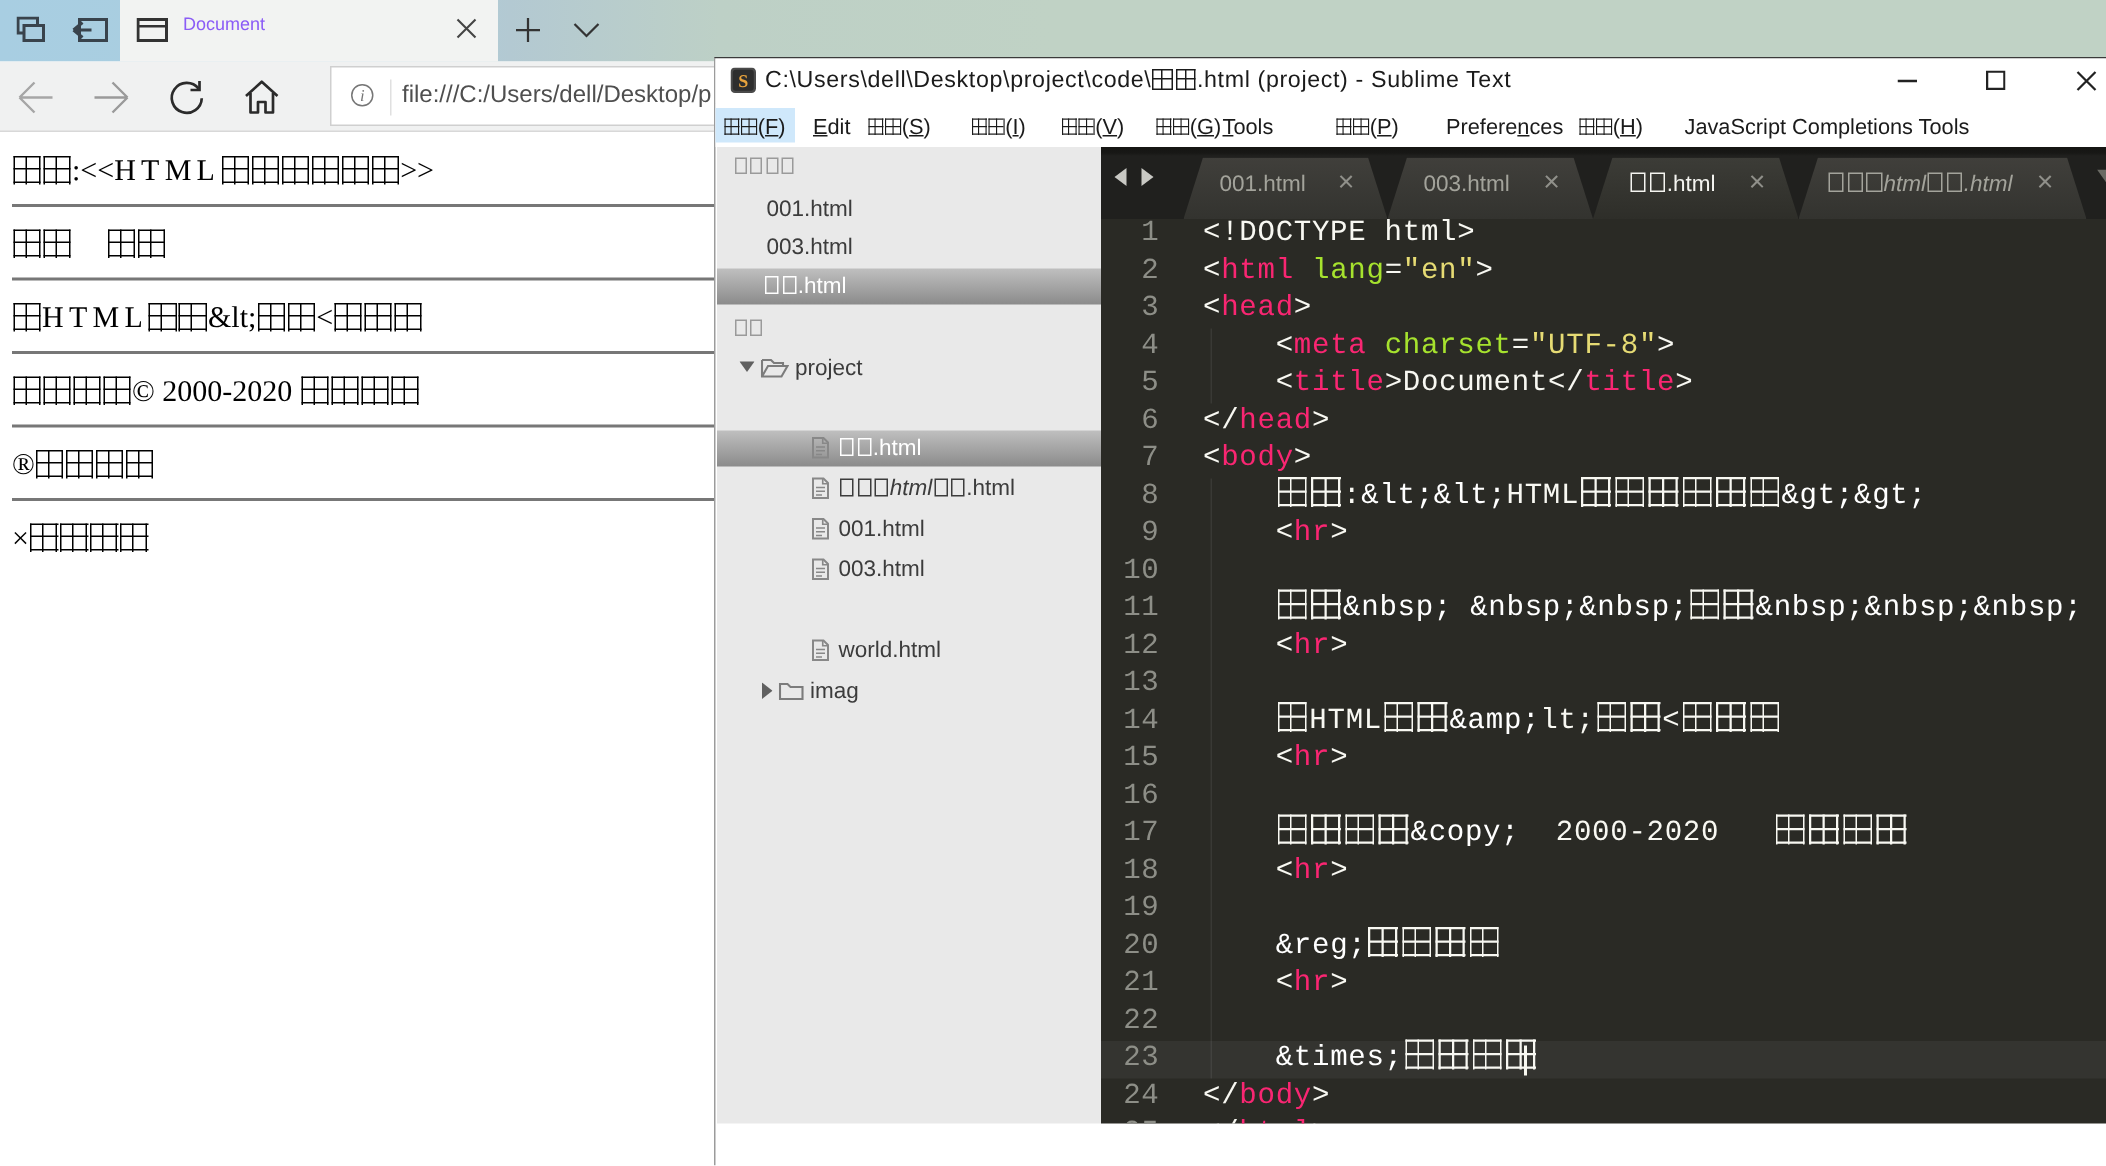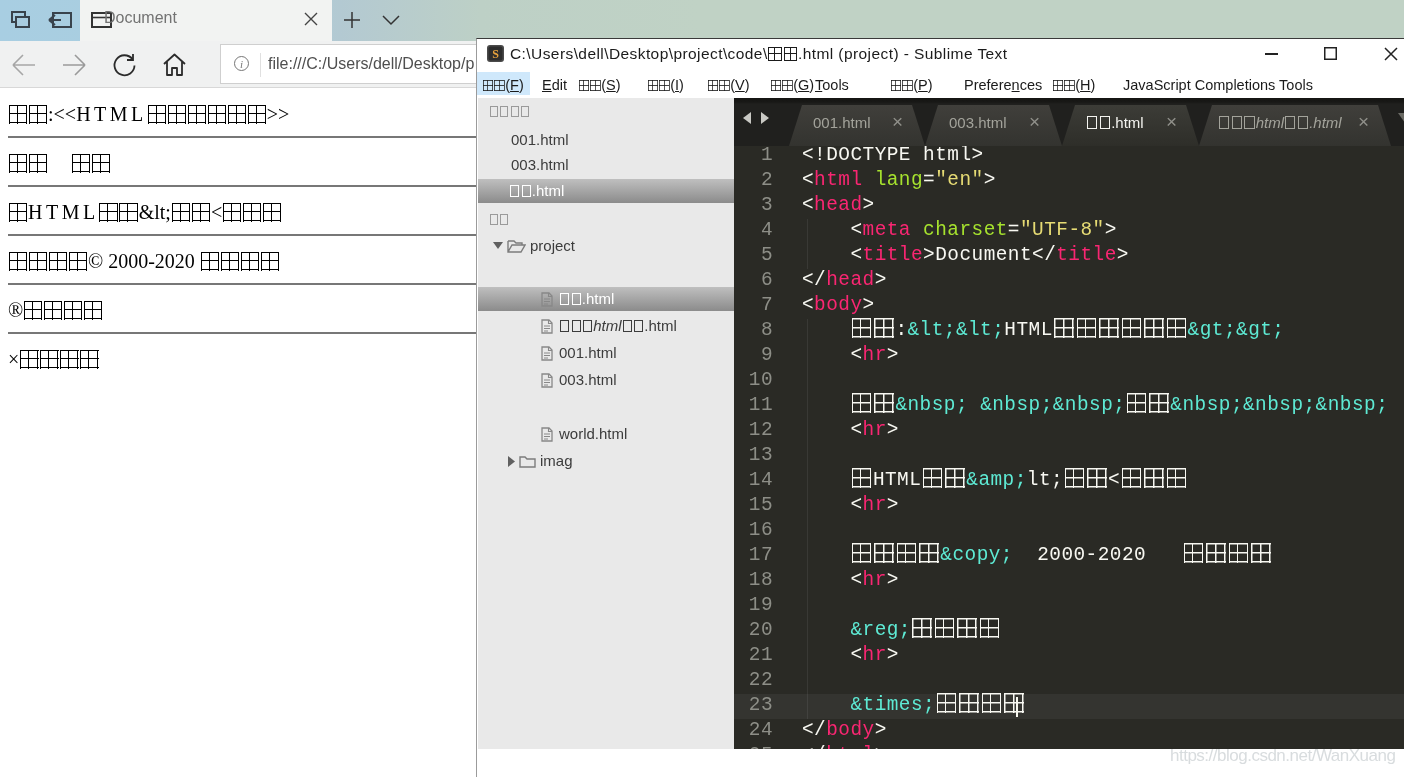--- a/index.html
+++ b/index.html
@@ -12,21 +12,21 @@
 linear-gradient(currentColor,currentColor) 0 47%/100% 7.5% no-repeat,
 linear-gradient(currentColor,currentColor) 0 100%/100% 7.5% no-repeat,
 linear-gradient(currentColor,currentColor) 0 0/7.5% 100% no-repeat,
 linear-gradient(currentColor,currentColor) 47% 0/7.5% 100% no-repeat,
 linear-gradient(currentColor,currentColor) 100% 0/7.5% 100% no-repeat}
 
 .t{display:inline-block;width:.6em;height:.8em;border:1px solid currentColor;vertical-align:-0.08em;margin:0 .08em}
 
 #tabstrip{left:0;top:0;width:1404px;height:41px;background:linear-gradient(to right,#a8cee2 0px,#abcedd 260px,#b3c9d2 340px,#bdd0c6 480px,#c0d2c5 700px)}
 #etab{left:80px;top:0;width:252px;height:41px;background:#f2f3f2}
-#etab .lbl{position:absolute;left:24px;top:9px;font-size:16px;color:#737373}
+#etab .lbl{position:absolute;left:42px;top:9px;font-size:12px;color:#8b5cf6}
 #etabx{left:223px;top:11px;width:16px;height:16px}
 #eplus{left:343px;top:11px;width:18px;height:18px}
 #echev{left:382px;top:14px;width:18px;height:12px}
 #navbar{left:0;top:41px;width:1404px;height:47px;background:#f0f1f1;border-bottom:1px solid #d8d8d8}
 #addr{left:220px;top:3px;width:600px;height:40px;background:#fff;border:1px solid #cfcfcf}
 #addr .i{position:absolute;left:13px;top:11px;width:15px;height:15px;border:1px solid #767676;border-radius:50%;color:#767676;font-size:11px;text-align:center;line-height:15px;font-family:"Liberation Serif",serif;font-style:italic}
 #addr .sep{position:absolute;left:39px;top:8px;width:1px;height:24px;background:#e0e0e0}
 #addr .u{position:absolute;left:47px;top:10px;font-size:16px;color:#4f4f4f;white-space:nowrap}
 
 #bc{left:0;top:89px;width:1404px;height:688px;background:#fff;color:#000;font-family:"Liberation Serif",serif;font-size:20px}
@@ -53,21 +53,21 @@
 .stab .x{position:absolute;right:22px;top:6px;font-size:19px;color:#90908a}
 .stab.act{background:linear-gradient(#3c3c37,#2e2e29);color:#f4f4f0}
 
 #ed{left:257px;top:107px;width:671px;height:603px;background:#2a2a25;overflow:hidden}
 #gut,#code{position:absolute;top:-3px;line-height:25px;font-family:"Liberation Mono",monospace;font-size:19.4px;letter-spacing:.47px;white-space:pre}
 #gut{left:0;width:39px;text-align:right;color:#8d8e87}
 #code{left:68px;color:#f8f8f2}
 #code .p{color:#f92672}
 #code .g{color:#a6e22e}
 #code .y{color:#e6db74}
-#code .v{color:#5eead4}
+#code .v{color:#ffffff}
 #code .z{width:19.5px;height:19.2px;margin:0 1.49px;vertical-align:-2.5px}
 #hl23{left:0;top:548px;width:671px;height:25px;background:rgba(255,255,255,.05)}
 #cur{left:282px;top:551px;width:2px;height:20px;background:#f8f8f0}
 .ig{position:absolute;left:73px;width:1px;background:rgba(245,245,240,.08)}
 
 #sbar{left:0;top:710px;width:928px;height:29px;background:#575757;border-top:3px solid #393939;color:#ececec;font-size:15px}
 #sbar .seg{position:absolute;top:5px;white-space:nowrap}
 #sbar .t{width:.45em;height:.7em;vertical-align:-.05em}
 #wm{left:1170px;top:746px;font-size:17px;letter-spacing:-0.5px;color:rgba(205,210,213,.78);white-space:nowrap;z-index:30}
 </style>
@@ -239,14 +239,13 @@
     </div>
     <div id="ed" class="ab">
       <div id="hl23" class="ab"></div>
       <div class="ig" style="top:73px;height:50px"></div>
       <div class="ig" style="top:173px;height:400px"></div>
       <div id="gut">1<br>2<br>3<br>4<br>5<br>6<br>7<br>8<br>9<br>10<br>11<br>12<br>13<br>14<br>15<br>16<br>17<br>18<br>19<br>20<br>21<br>22<br>23<br>24<br>25</div>
       <div id="code">&lt;!DOCTYPE html&gt;<br>&lt;<span class="p">html</span> <span class="g">lang</span>=<span class="y">"en"</span>&gt;<br>&lt;<span class="p">head</span>&gt;<br>    &lt;<span class="p">meta</span> <span class="g">charset</span>=<span class="y">"UTF-8"</span>&gt;<br>    &lt;<span class="p">title</span>&gt;Document&lt;/<span class="p">title</span>&gt;<br>&lt;/<span class="p">head</span>&gt;<br>&lt;<span class="p">body</span>&gt;<br>    <span class="z"></span><span class="z"></span>:<span class="v">&amp;lt;&amp;lt;</span>HTML<span class="z"></span><span class="z"></span><span class="z"></span><span class="z"></span><span class="z"></span><span class="z"></span><span class="v">&amp;gt;&amp;gt;</span><br>    &lt;<span class="p">hr</span>&gt;<br><br>    <span class="z"></span><span class="z"></span><span class="v">&amp;nbsp;</span> <span class="v">&amp;nbsp;&amp;nbsp;</span><span class="z"></span><span class="z"></span><span class="v">&amp;nbsp;&amp;nbsp;&amp;nbsp;</span><br>    &lt;<span class="p">hr</span>&gt;<br><br>    <span class="z"></span>HTML<span class="z"></span><span class="z"></span><span class="v">&amp;amp;</span>lt;<span class="z"></span><span class="z"></span>&lt;<span class="z"></span><span class="z"></span><span class="z"></span><br>    &lt;<span class="p">hr</span>&gt;<br><br>    <span class="z"></span><span class="z"></span><span class="z"></span><span class="z"></span><span class="v">&amp;copy;</span>  2000-2020   <span class="z"></span><span class="z"></span><span class="z"></span><span class="z"></span><br>    &lt;<span class="p">hr</span>&gt;<br><br>    <span class="v">&amp;reg;</span><span class="z"></span><span class="z"></span><span class="z"></span><span class="z"></span><br>    &lt;<span class="p">hr</span>&gt;<br><br>    <span class="v">&amp;times;</span><span class="z"></span><span class="z"></span><span class="z"></span><span class="z"></span><br>&lt;/<span class="p">body</span>&gt;<br>&lt;/<span class="p">html</span>&gt;</div>
       <div id="cur" class="ab"></div>
     </div>
   </div>
-  <div id="wm" class="ab">https://blog.csdn.net/WanXuang</div>
 </div>
 
 </body></html>

